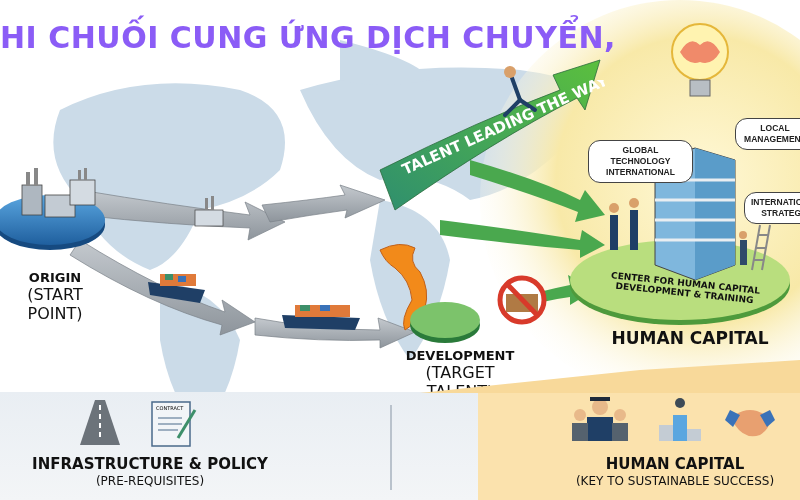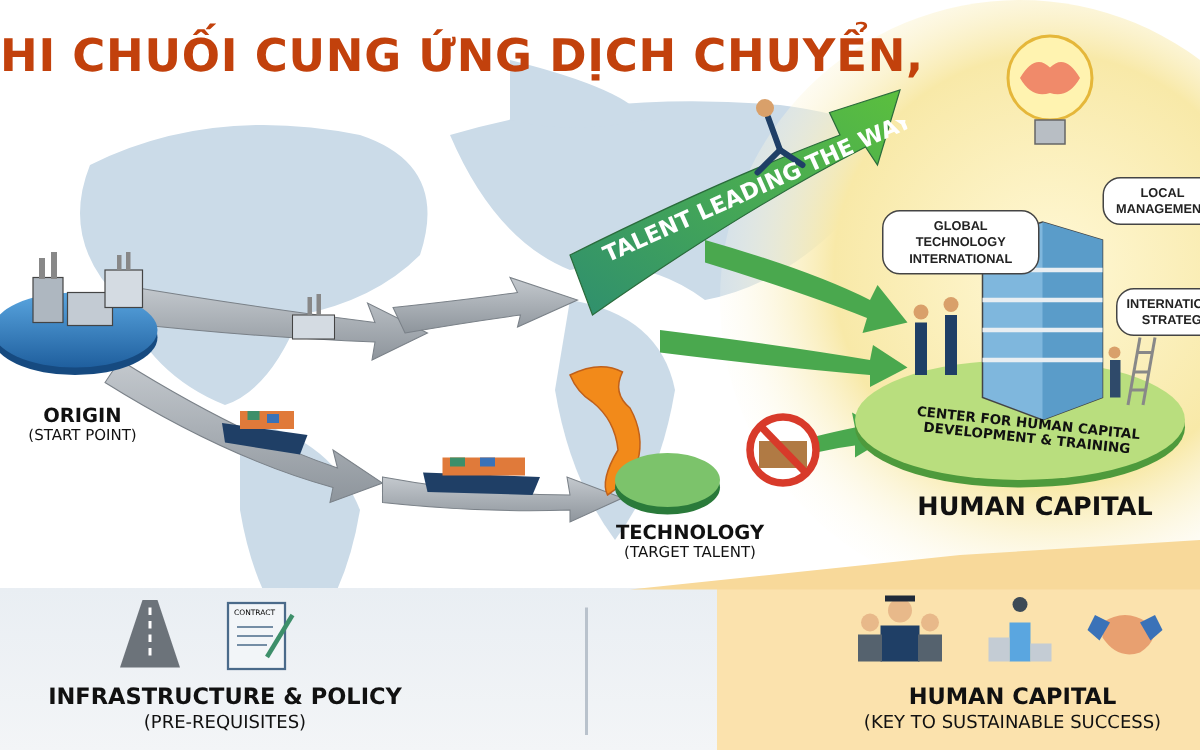--- a/index.html
+++ b/index.html
@@ -1,23 +1,23 @@
 <!DOCTYPE html>
 <html><head>
 <meta charset="utf-8">
 <style>
 *{margin:0;padding:0;box-sizing:border-box}
 body{width:800px;height:500px;overflow:hidden;font-family:"Liberation Sans",sans-serif;background:#fff;position:relative}
 .stage{position:absolute;inset:0;background:#fff;overflow:hidden}
 .map{position:absolute;inset:0}
-.title{position:absolute;left:0;top:20px;color:#c2410c;font-weight:700;font-size:30px;line-height:36px;font-family:"DejaVu Sans",sans-serif;letter-spacing:0.5px}
+.title{position:absolute;left:0;top:20px;color:#8b5cf6;font-weight:700;font-size:30px;line-height:36px;font-family:"DejaVu Sans",sans-serif;letter-spacing:0.5px}
 .title div{white-space:nowrap}
 .label{position:absolute;text-align:center;color:#111;font-weight:700;font-family:"DejaVu Sans",sans-serif}
 .bigl{font-size:13px}
-.smalll{font-size:10px;font-weight:400}
+.smalll{font-size:16px;font-weight:400}
 .bubble{position:absolute;background:#fff;border:1.5px solid #444;border-radius:12px;font-size:8.5px;font-weight:700;text-align:center;padding:4px 6px;color:#222;line-height:11px}
 .bottom{position:absolute;left:0;top:392px;width:800px;height:108px;background:linear-gradient(#e9eef3,#f3f5f7)}
 .divider{position:absolute;left:390px;top:405px;width:2px;height:85px;background:#b9c2cc}
 </style>
 </head>
 <body>
 
 <div class="stage">
 
   <svg class="map" width="800" height="500" viewBox="0 0 800 500">
@@ -145,21 +145,21 @@
   <svg style="position:absolute;left:395px;top:80px" width="210" height="110">
     <text x="10" y="95" transform="rotate(-24 10 95)" font-family="DejaVu Sans, sans-serif" font-weight="700" font-size="15" fill="#fff">TALENT LEADING THE WAY</text>
   </svg>
 
   <div class="label" style="left:10px;top:270px;width:90px">
     <div class="bigl">ORIGIN</div>
     <div class="smalll">(START POINT)</div>
   </div>
 
   <div class="label" style="left:390px;top:348px;width:140px">
-    <div class="bigl">TECHNOLOGY</div>
+    <div class="bigl">DEVELOPMENT</div>
     <div class="smalll">(TARGET TALENT)</div>
   </div>
 
   <div class="bubble" style="left:588px;top:140px;width:105px">
     <div>GLOBAL TECHNOLOGY</div>
       <div>INTERNATIONAL</div>
   </div>
   <div class="bubble" style="left:735px;top:118px;width:80px">
     <div>LOCAL</div>
       <div>MANAGEMENT</div>

